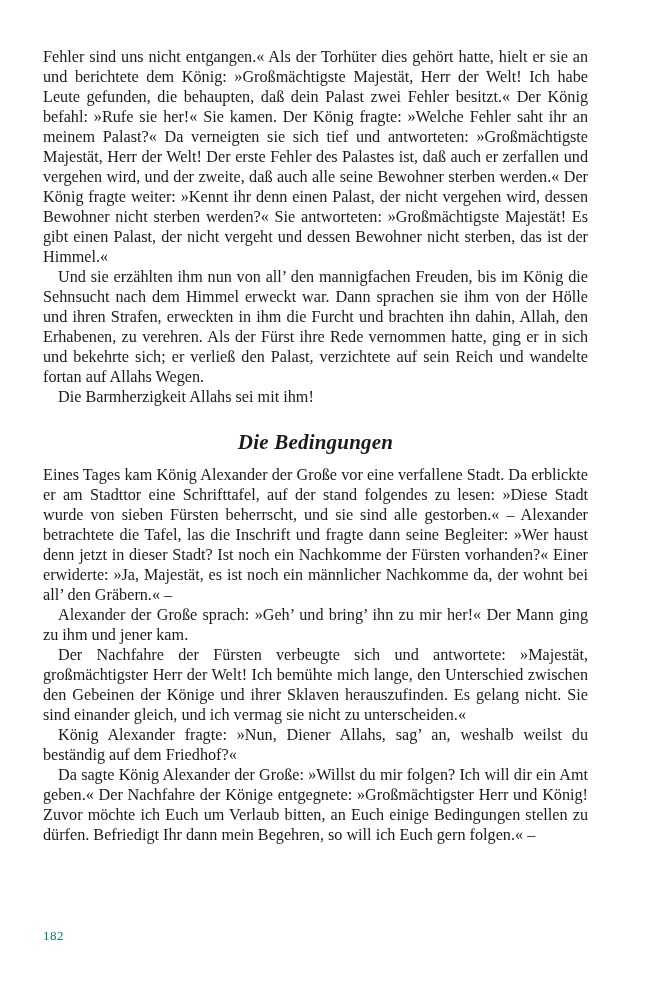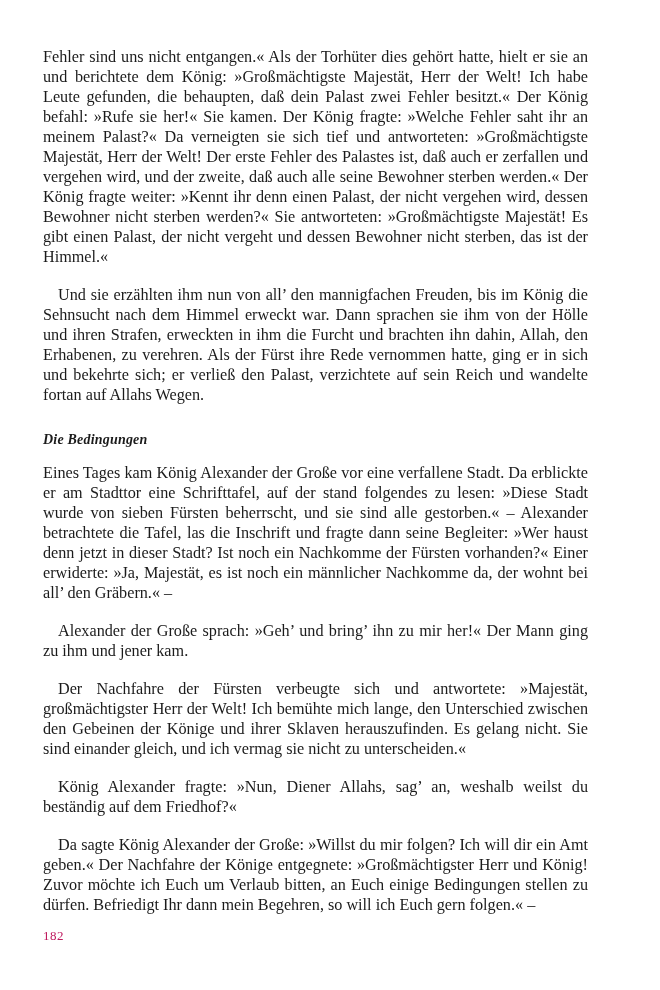--- a/index.html
+++ b/index.html
@@ -26,48 +26,48 @@
     text-align: justify;
     hyphens: none;
     -webkit-hyphens: none;
   }
   .para {
     margin: 0;
     padding: 0;
   }
   .para.indent {
     text-indent: 15px;
-    margin-top: 18px;
   }
   .story-heading {
-    font-size: 14px;
+    font-size: 21px;
     font-weight: bold;
     font-style: italic;
-    text-align: left;
+    text-align: center;
     margin: 25px 0 13px 0;
     line-height: 20px;
     letter-spacing: 0.2px;
   }
   .page-number {
     position: absolute;
     left: 43px;
     top: 929px;
     font-size: 13px;
     line-height: 14px;
     letter-spacing: 0.5px;
-    color: #be185d;
+    color: #0f766e;
   }
 </style>
 </head>
 <body>
 
 <div class="page">
   <div class="text-block">
     <p class="para">Fehler sind uns nicht entgangen.« Als der Torhüter dies gehört hatte, hielt er sie an und berichtete dem König: »Großmächtigste Majestät, Herr der Welt! Ich habe Leute gefunden, die behaupten, daß dein Palast zwei Fehler besitzt.« Der König befahl: »Rufe sie her!« Sie kamen. Der König fragte: »Welche Fehler saht ihr an meinem Palast?« Da verneigten sie sich tief und antworteten: »Großmächtigste Majestät, Herr der Welt! Der erste Fehler des Palastes ist, daß auch er zerfallen und vergehen wird, und der zweite, daß auch alle seine Bewohner sterben werden.« Der König fragte weiter: »Kennt ihr denn einen Palast, der nicht vergehen wird, dessen Bewohner nicht sterben werden?« Sie antworteten: »Großmächtigste Majestät! Es gibt einen Palast, der nicht vergeht und dessen Bewohner nicht sterben, das ist der Himmel.«</p>
     <p class="para indent">Und sie erzählten ihm nun von all’ den mannigfachen Freuden, bis im König die Sehnsucht nach dem Himmel erweckt war. Dann sprachen sie ihm von der Hölle und ihren Strafen, erweckten in ihm die Furcht und brachten ihn dahin, Allah, den Erhabenen, zu verehren. Als der Fürst ihre Rede vernommen hatte, ging er in sich und bekehrte sich; er verließ den Palast, verzichtete auf sein Reich und wandelte fortan auf Allahs Wegen.</p>
+    <p class="para indent">Die Barmherzigkeit Allahs sei mit ihm!</p>
 
     <h2 class="story-heading">Die Bedingungen</h2>
 
     <p class="para">Eines Tages kam König Alexander der Große vor eine verfallene Stadt. Da erblickte er am Stadttor eine Schrifttafel, auf der stand folgendes zu lesen: »Diese Stadt wurde von sieben Fürsten beherrscht, und sie sind alle gestorben.« – Alexander betrachtete die Tafel, las die Inschrift und fragte dann seine Begleiter: »Wer haust denn jetzt in dieser Stadt? Ist noch ein Nachkomme der Fürsten vorhanden?« Einer erwiderte: »Ja, Majestät, es ist noch ein männlicher Nachkomme da, der wohnt bei all’ den Gräbern.« –</p>
     <p class="para indent">Alexander der Große sprach: »Geh’ und bring’ ihn zu mir her!« Der Mann ging zu ihm und jener kam.</p>
     <p class="para indent">Der Nachfahre der Fürsten verbeugte sich und antwortete: »Majestät, großmächtigster Herr der Welt! Ich bemühte mich lange, den Unterschied zwischen den Gebeinen der Könige und ihrer Sklaven herauszufinden. Es gelang nicht. Sie sind einander gleich, und ich vermag sie nicht zu unterscheiden.«</p>
     <p class="para indent">König Alexander fragte: »Nun, Diener Allahs, sag’ an, weshalb weilst du beständig auf dem Friedhof?«</p>
     <p class="para indent">Da sagte König Alexander der Große: »Willst du mir folgen? Ich will dir ein Amt geben.« Der Nachfahre der Könige entgegnete: »Großmächtigster Herr und König! Zuvor möchte ich Euch um Verlaub bitten, an Euch einige Bedingungen stellen zu dürfen. Befriedigt Ihr dann mein Begehren, so will ich Euch gern folgen.« –</p>
   </div>
 

